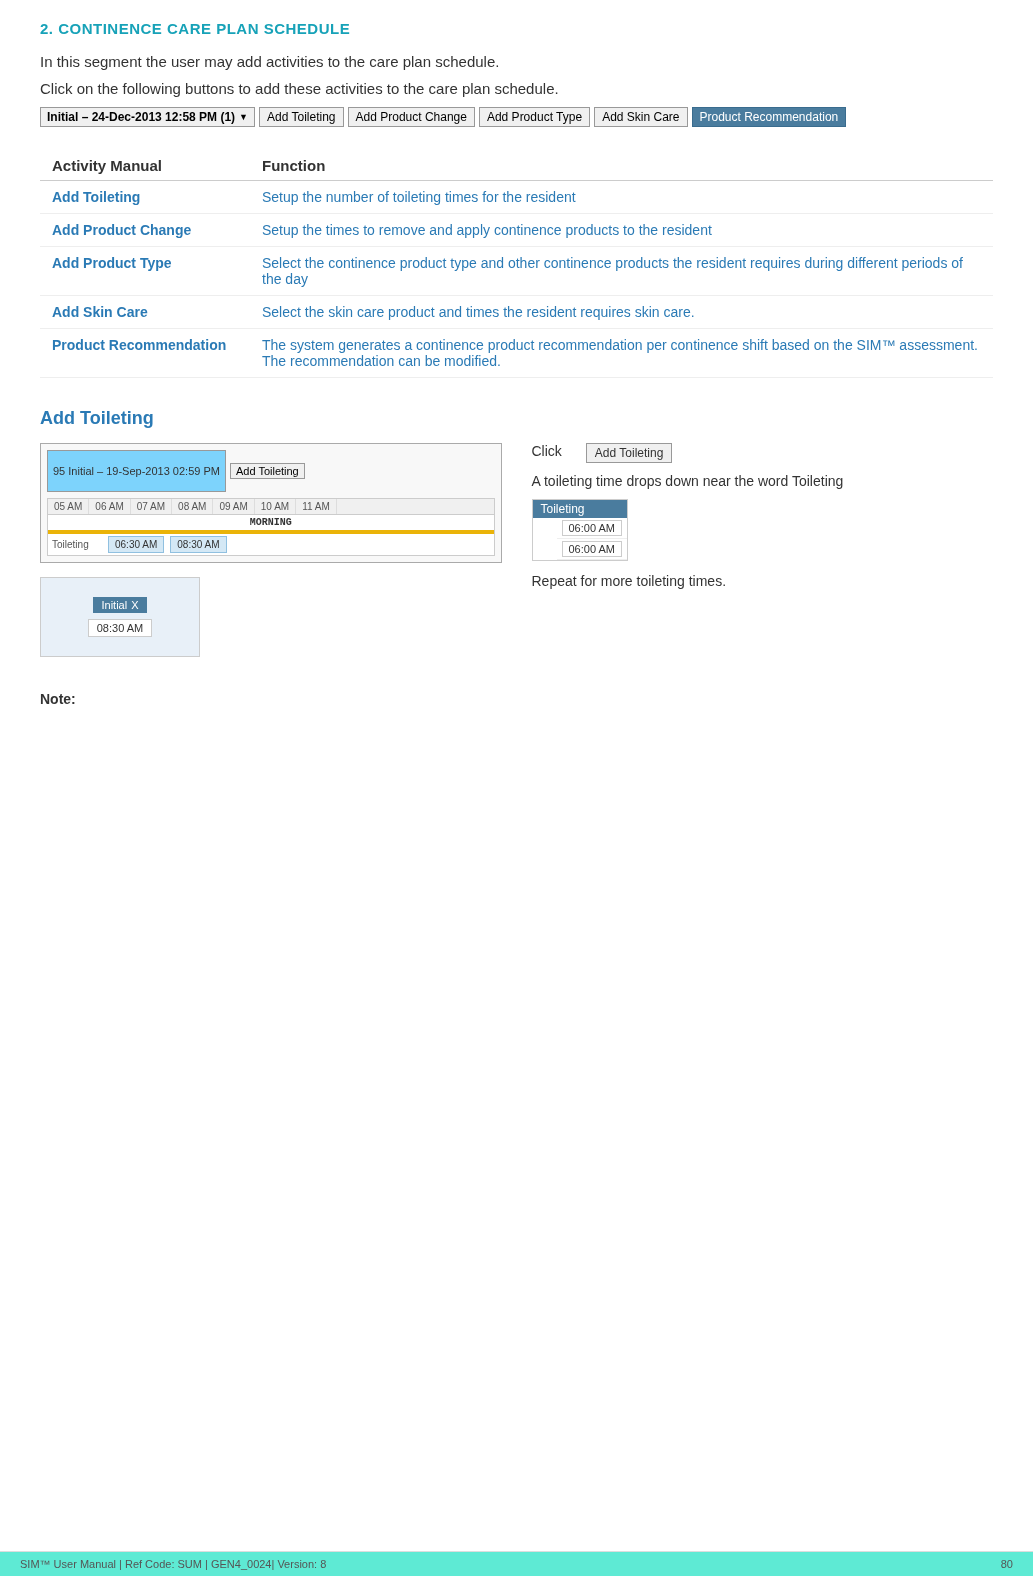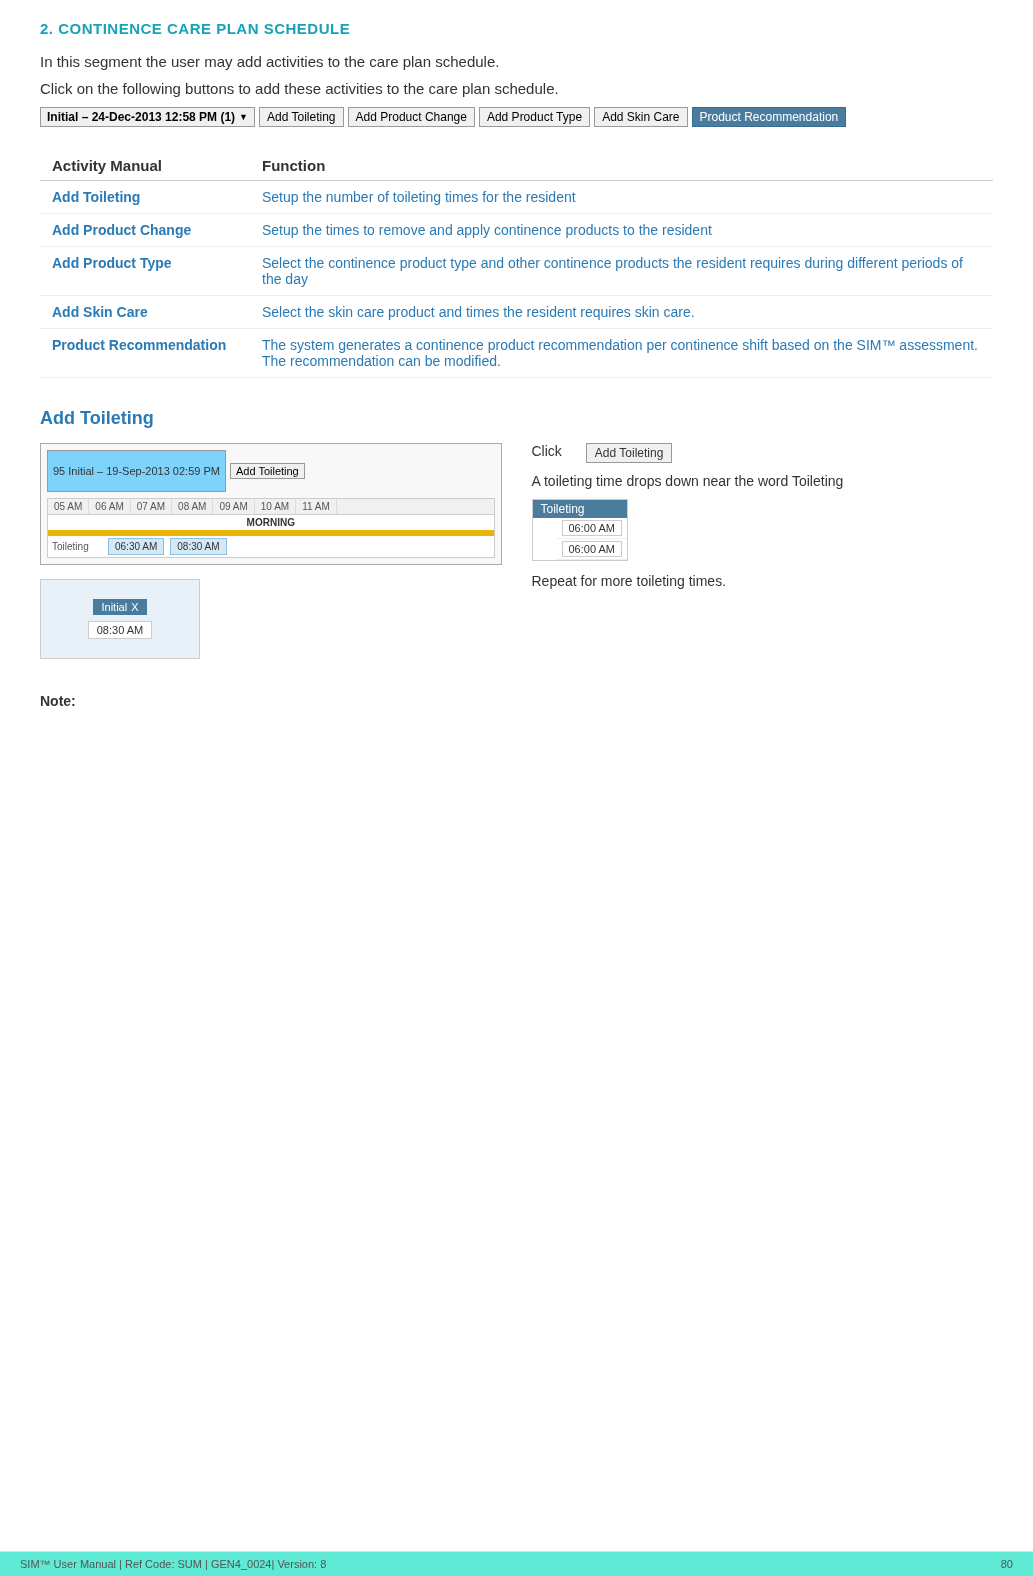--- a/index.html
+++ b/index.html
@@ -155,24 +155,25 @@
     }
     .mock-schedule .time-cell {
       padding: 2px 6px;
       border-right: 1px solid #ddd;
       font-size: 10px;
       color: #555;
     }
     .mock-schedule .morning-row {
       background: #fff;
       padding: 2px 6px;
-      border-bottom: 6px solid #eab308;
+      border-bottom: 4px solid #eab308;
       font-weight: bold;
       font-size: 10px;
       text-align: center;
+      font-family: Liberation Mono, monospace;
     }
     .mock-schedule .toileting-row {
       display: flex;
       align-items: center;
       padding: 2px 4px;
       gap: 6px;
     }
     .mock-schedule .toileting-label {
       font-size: 10px;
       color: #555;

